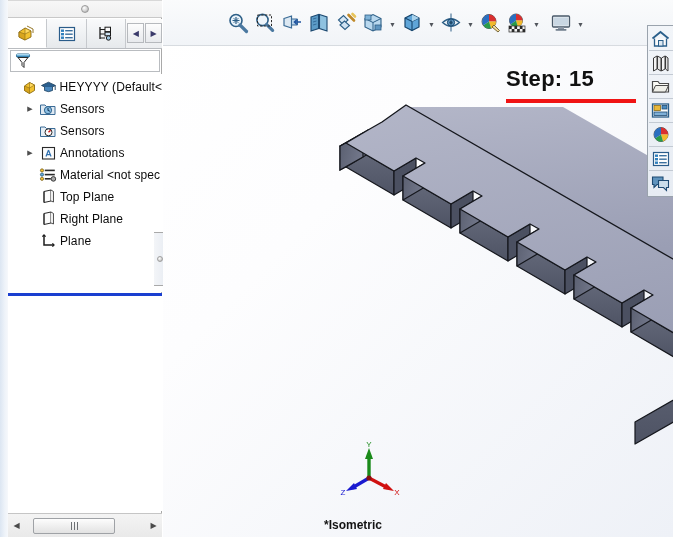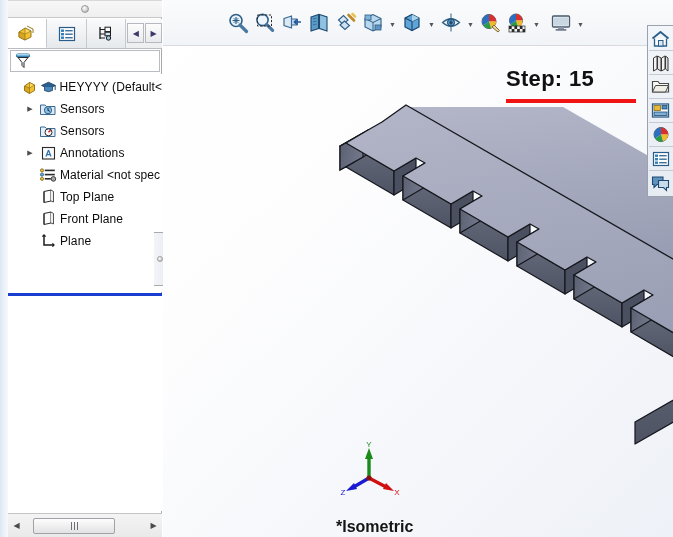--- a/index.html
+++ b/index.html
@@ -151,22 +151,22 @@
   #step-underline {
     margin-top: 9px; width: 130px; height: 4px; background: #f01414;
   }
 
   
   #model-svg { position: absolute; left: 163px; top: 0; }
 
   
   #triad { position: absolute; left: 176px; top: 440px; width: 70px; height: 60px; }
   #view-label {
-    position: absolute; left: 173px; top: 518px;
-    font-size: 16px; font-weight: bold; color: #141414;
+    position: absolute; left: 161px; top: 518px;
+    font-size: 12px; font-weight: bold; color: #141414;
   }
 
   
   #task-pane {
     position: absolute; right: 0; top: 25px; width: 26px;
     background: linear-gradient(to bottom,#f2f5f9,#e7ecf3);
     border: 1px solid #9aa3ad; border-right: none;
     display: flex; flex-direction: column; align-items: center; padding: 1px 0;
   }
   .tp-btn {
@@ -311,21 +311,21 @@
     </div>
 
     <div class="tree-row" style="padding-left:30px">
       <span class="tree-icon">
         <svg width="16" height="16" viewBox="0 0 16 16">
           <path d="M4 2.5 L11 1 L11 12 L4 13.5 Z" fill="#fcfcfc" stroke="#2a2a2a" stroke-width="1"></path>
           <path d="M4 2.5 L4 13.5" stroke="#2a2a2a" stroke-width="1.1"></path>
           <path d="M11 1 L13.5 2.5 L13.5 13 L11 12" fill="#f0f0f0" stroke="#2a2a2a" stroke-width="0.8"></path>
         </svg>
       </span>
-      <span class="tree-label">Front Plane</span>
+      <span class="tree-label">Right Plane</span>
     </div>
 
     <div class="tree-row" style="padding-left:30px">
       <span class="tree-icon">
         <svg width="17" height="16" viewBox="0 0 17 16">
           <path d="M4 2 L4 12 L14 12" stroke="#1c1c1c" stroke-width="1.5" fill="none"></path>
           <path d="M2.4 3.6 L4 2 L5.6 3.6" stroke="#1c1c1c" stroke-width="1.3" fill="none"></path>
           <path d="M12.4 10.4 L14 12 L12.4 13.6" stroke="#1c1c1c" stroke-width="1.3" fill="none"></path>
         </svg>
       </span>

